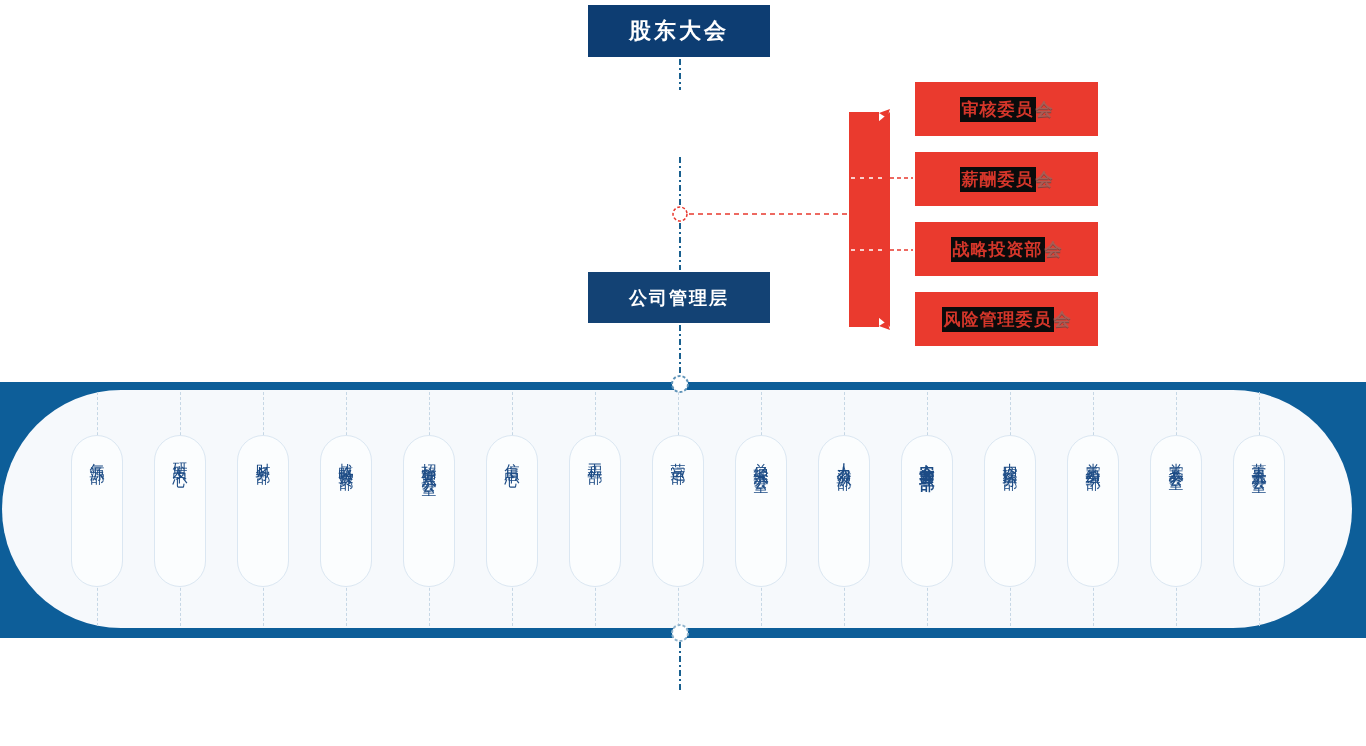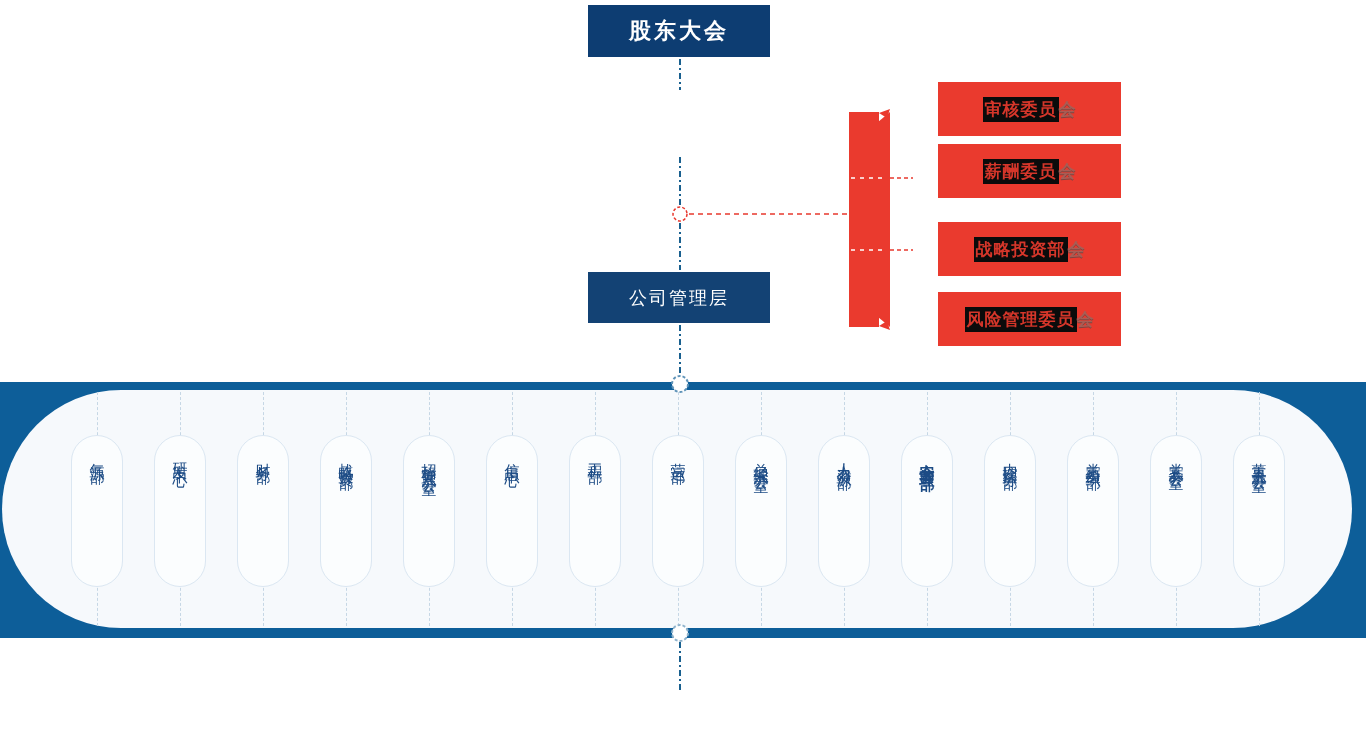--- a/index.html
+++ b/index.html
@@ -7,28 +7,28 @@
     position:relative;width:1366px;height:746px;overflow:hidden;background:#ffffff;
     font-family:"Liberation Sans","DejaVu Sans",sans-serif;
   }
   
   .node{
     position:absolute;left:588px;width:182px;display:flex;align-items:center;justify-content:center;
     color:#ffffff;box-sizing:border-box;
   }
   .node.shareholders{top:5px;height:52px;background:#0d3d72;font-size:22px;font-weight:bold;letter-spacing:3px;}
   .node.board{top:91px;height:64px;background:#1b57a3;font-size:17px;letter-spacing:2px;}
-  .node.management{top:272px;height:51px;background:#134274;font-size:18px;font-weight:normal;letter-spacing:2px;}
+  .node.management{top:272px;height:51px;background:#134274;font-size:18px;font-weight:bold;letter-spacing:2px;}
   .node.subsidiary{top:694px;height:52px;background:#5b87b9;font-size:17px;letter-spacing:2px;}
 
   
   .committee{
     position:absolute;left:915px;width:183px;height:54px;background:#ea3a2e;
     display:flex;align-items:center;justify-content:center;
-    font-size:17px;font-weight:bold;letter-spacing:1px;margin-left:23px;
+    font-size:17px;font-weight:bold;letter-spacing:1px;
   }
   .committee .c-head{background:#0b0b0b;color:#d5362a;padding:1px 2px;}
   .committee .c-tail{color:#a85d55;text-shadow:0 1px 0 #7e443f;}
 
   
   .band{position:absolute;left:0;top:382px;width:1366px;height:256px;background:#0d5e99;}
   .stadium{position:absolute;left:2px;top:390px;width:1350px;height:238px;background:#f6f9fc;border-radius:130px;}
 
   
   .pill-line{position:absolute;top:392px;height:234px;width:0;border-left:1px dashed #c6d7e5;}
@@ -118,21 +118,21 @@
     </div>
 
   <div class="node shareholders">股东大会</div>
   <div class="node management">公司管理层</div>
 
   <div id="committees">
       <div class="committee" style="top: 82px;">
         <span class="c-head">审核委员</span>
         <span class="c-tail">会</span>
       </div>
-      <div class="committee" style="top: 144px;">
+      <div class="committee" style="top: 152px;">
         <span class="c-head">薪酬委员</span>
         <span class="c-tail">会</span>
       </div>
       <div class="committee" style="top: 222px;">
         <span class="c-head">战略投资部</span>
         <span class="c-tail">会</span>
       </div>
       <div class="committee" style="top: 292px;">
         <span class="c-head">风险管理委员</span>
         <span class="c-tail">会</span>

